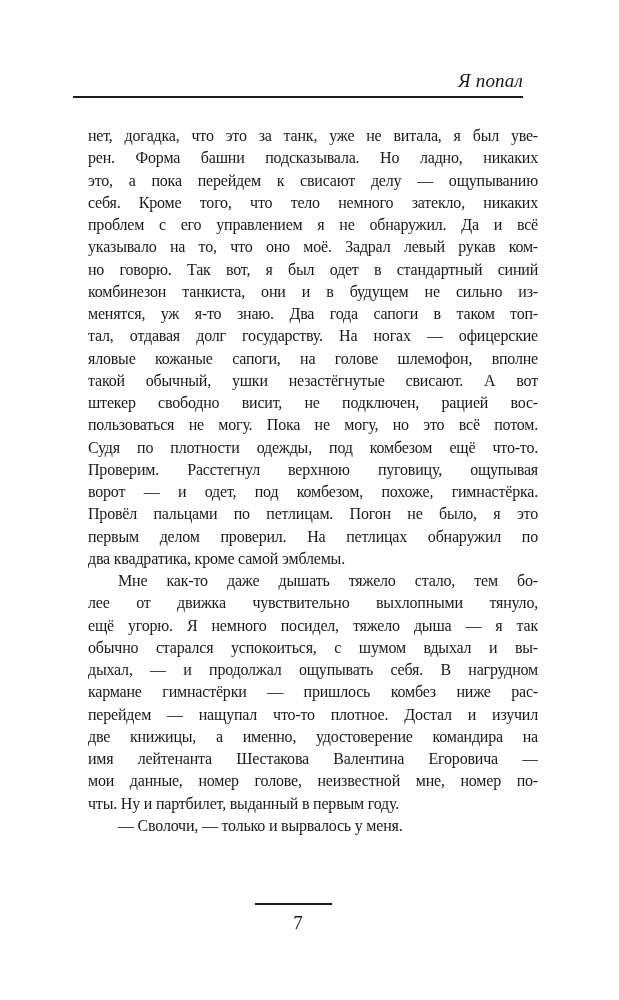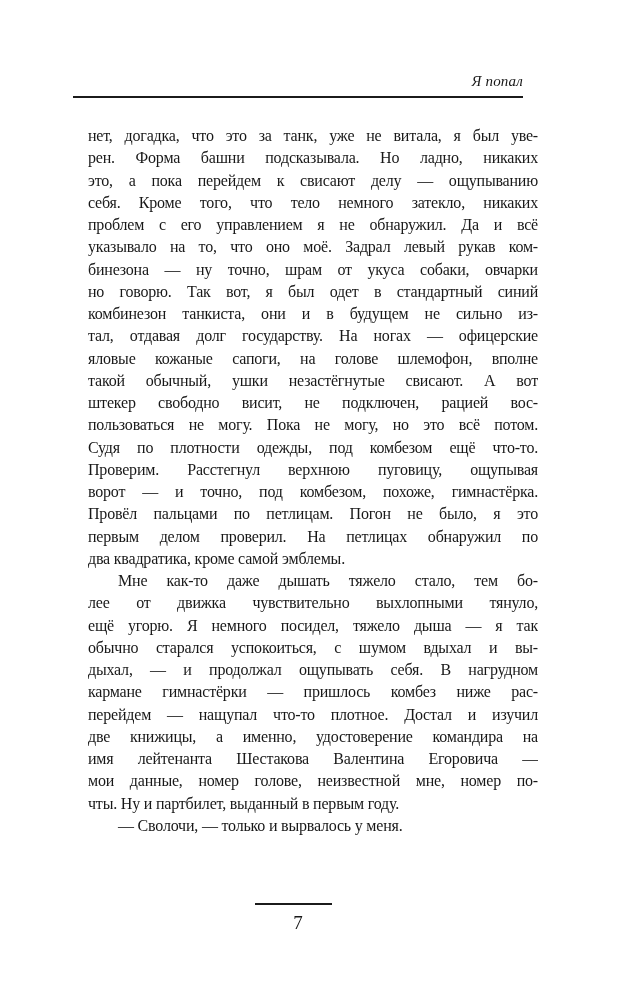--- a/index.html
+++ b/index.html
@@ -16,21 +16,21 @@
     font-family: "Liberation Serif", "DejaVu Serif", serif;
     overflow: hidden;
   }
   .running-head {
     position: absolute;
     left: 73px;
     top: 69px;
     width: 450px;
     text-align: right;
     font-style: italic;
-    font-size: 15px;
+    font-size: 19px;
     line-height: 24px;
     letter-spacing: 0.2px;
   }
   .head-rule {
     position: absolute;
     left: 73px;
     top: 96px;
     width: 450px;
     height: 2px;
     background: #1b1b1b;
@@ -83,31 +83,31 @@
 
   <div class="head-rule"></div>
 
   <div class="body-text">
       <div class="line">нет, догадка, что это за танк, уже не витала, я был уве-</div>
       <div class="line">рен. Форма башни подсказывала. Но ладно, никаких</div>
       <div class="line">это, а пока перейдем к свисают делу — ощупыванию</div>
       <div class="line">себя. Кроме того, что тело немного затекло, никаких</div>
       <div class="line">проблем с его управлением я не обнаружил. Да и всё</div>
       <div class="line">указывало на то, что оно моё. Задрал левый рукав ком-</div>
-      <div class="line">бинезона — ну точно, шрам от укуса собаки, овчарки</div>
       <div class="line">но говорю. Так вот, я был одет в стандартный синий</div>
       <div class="line">комбинезон танкиста, они и в будущем не сильно из-</div>
+      <div class="line">менятся, уж я-то знаю. Два года сапоги в таком топ-</div>
       <div class="line">тал, отдавая долг государству. На ногах — офицерские</div>
       <div class="line">яловые кожаные сапоги, на голове шлемофон, вполне</div>
       <div class="line">такой обычный, ушки незастёгнутые свисают. А вот</div>
       <div class="line">штекер свободно висит, не подключен, рацией вос-</div>
       <div class="line">пользоваться не могу. Пока не могу, но это всё потом.</div>
       <div class="line">Судя по плотности одежды, под комбезом ещё что-то.</div>
       <div class="line">Проверим. Расстегнул верхнюю пуговицу, ощупывая</div>
-      <div class="line">ворот — и точно, под комбезом, похоже, гимнастёрка.</div>
+      <div class="line">ворот — и одет, под комбезом, похоже, гимнастёрка.</div>
       <div class="line">Провёл пальцами по петлицам. Погон не было, я это</div>
       <div class="line">первым делом проверил. На петлицах обнаружил по</div>
       <div class="line para-end">два квадратика, кроме самой эмблемы.</div>
       <div class="line indent">Мне как-то даже дышать тяжело стало, тем бо-</div>
       <div class="line">лее от движка чувствительно выхлопными тянуло,</div>
       <div class="line">ещё угорю. Я немного посидел, тяжело дыша — я так</div>
       <div class="line">обычно старался успокоиться, с шумом вдыхал и вы-</div>
       <div class="line">дыхал, — и продолжал ощупывать себя. В нагрудном</div>
       <div class="line">кармане гимнастёрки — пришлось комбез ниже рас-</div>
       <div class="line">перейдем — нащупал что-то плотное. Достал и изучил</div>

